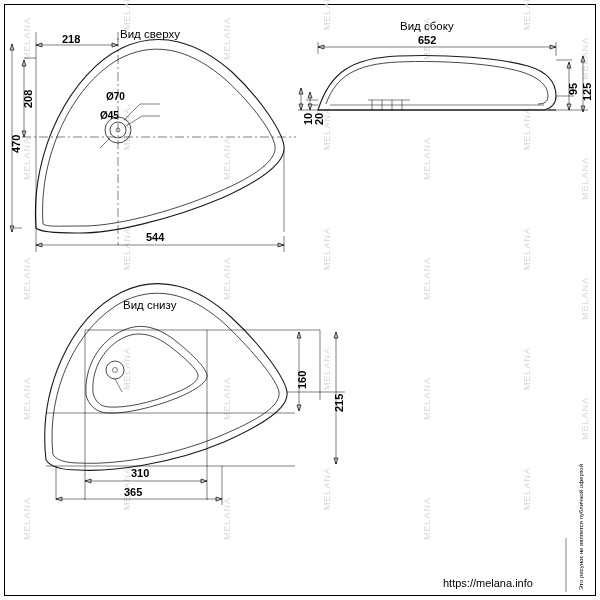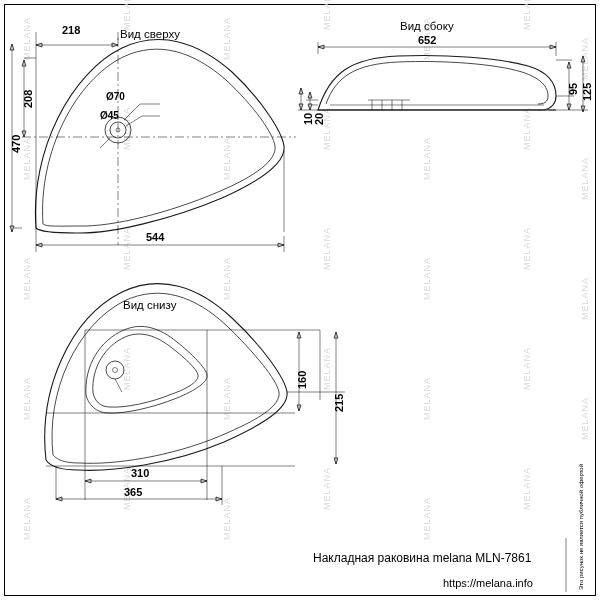--- a/index.html
+++ b/index.html
@@ -262,35 +262,34 @@
     <path class="ln" d="M 222 499 l -6 -2 l 0 4 z" fill="#000"></path>
     <line class="ln-thin" x1="222" y1="466" x2="222" y2="505"></line>
 
     <line class="ln-thin" x1="566" y1="538" x2="566" y2="592" stroke="#000"></line>
   </svg>
 
   <div class="view-title" style="left:120px; top:28px;">Вид сверху</div>
   <div class="view-title" style="left:400px; top:20px;">Вид сбоку</div>
   <div class="view-title" style="left:123px; top:259px;margin-top:40px;">Вид снизу</div>
 
-  <div class="dim" style="left:62px; top:24px;">218</div>
+  <div class="dim" style="left:62px; top:33px;">218</div>
   <div class="dim vert" style="left:22px; top:108px;">208</div>
   <div class="dim vert" style="left:10px; top:153px;">470</div>
   <div class="dim" style="left:146px; top:231px;">544</div>
   <div class="dim small" style="left:106px; top:91px;">Ø70</div>
   <div class="dim small" style="left:100px; top:110px;">Ø45</div>
 
   <div class="dim" style="left:418px; top:34px;">652</div>
   <div class="dim vert" style="left:567px; top:95px;">95</div>
   <div class="dim vert" style="left:581px; top:101px;">125</div>
   <div class="dim vert" style="left:302px; top:125px;">10</div>
   <div class="dim vert" style="left:313px; top:125px;">20</div>
 
   <div class="dim vert" style="left:296px; top:389px;">160</div>
   <div class="dim vert" style="left:333px; top:412px;">215</div>
   <div class="dim" style="left:131px; top:467px;">310</div>
   <div class="dim" style="left:124px; top:486px;">365</div>
 
-  <div class="caption" style="left:313px; top:551px;">Накладная раковина melana MLN-7861</div>
   <div class="url" style="left:443px; top:577px;">https://melana.info</div>
   <div class="sidenote" style="left:578px; top:590px;">Это рисунок не является публичной офертой</div>
 
 </div>
 
 </body></html>

